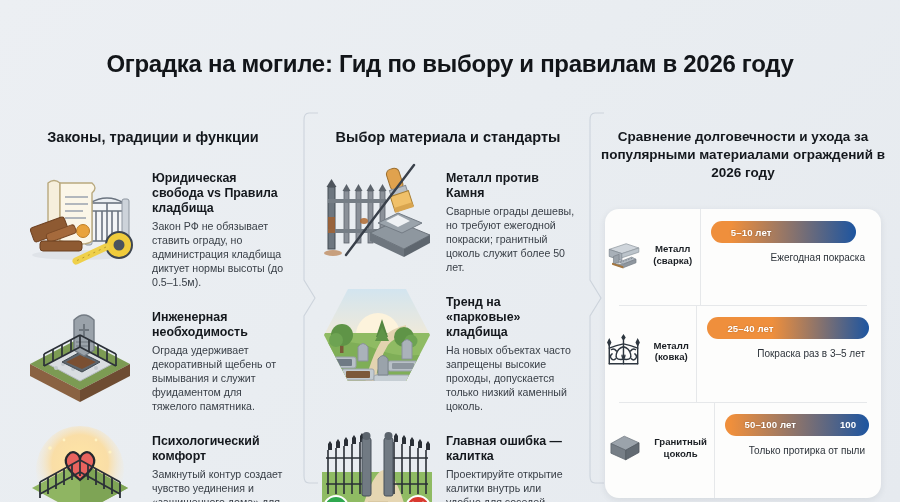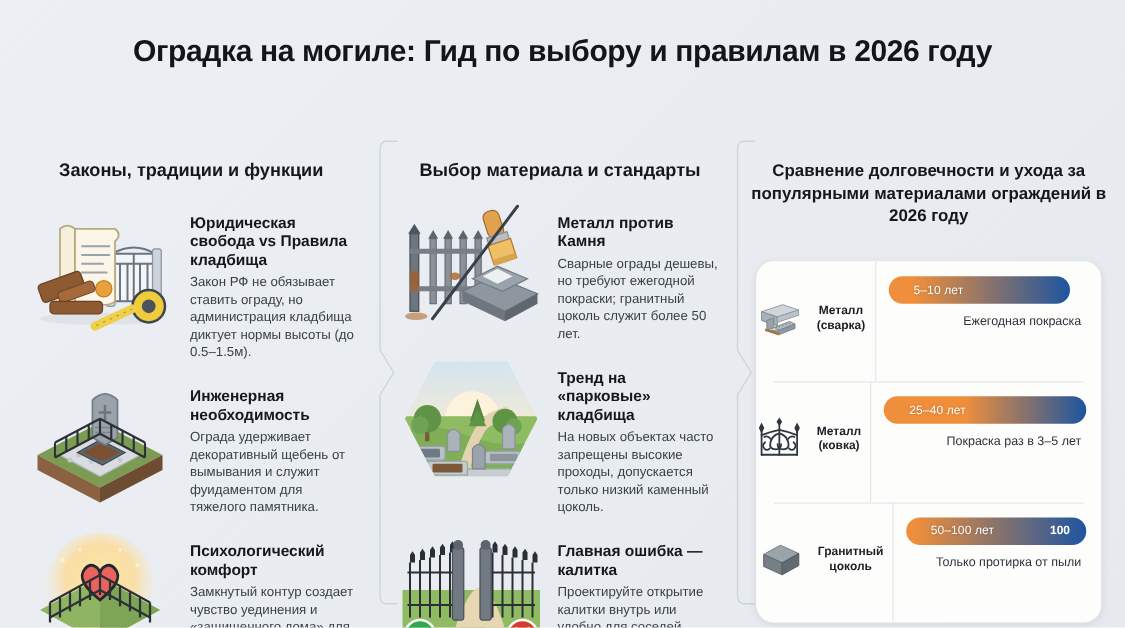--- a/index.html
+++ b/index.html
@@ -14,20 +14,21 @@
 
   
   .page-title {
     text-align: center;
     font-size: 24px;
     font-weight: 700;
     letter-spacing: -0.3px;
     color: #121519;
     padding-top: 28px;
     line-height: 1.2;
+    margin-top: 22px;
   }
 
   
   .columns {
     position: absolute;
     top: 128px;
     left: 0;
     width: 900px;
     height: 386px;
     display: flex;
@@ -140,21 +141,21 @@
     height: 22px;
     border-radius: 11px;
     overflow: hidden;
     display: flex;
     align-items: center;
   }
   .bar-val {
     position: relative;
     z-index: 2;
     font-size: 9.6px;
-    font-weight: 400;
+    font-weight: 700;
     color: #ffffff;
     padding-left: 20px;
     letter-spacing: 0.1px;
     text-shadow: 0 0 2px rgba(0,0,0,0.25);
   }
   .bar-end {
     position: absolute;
     right: 13px;
     z-index: 2;
     font-size: 9.6px;

